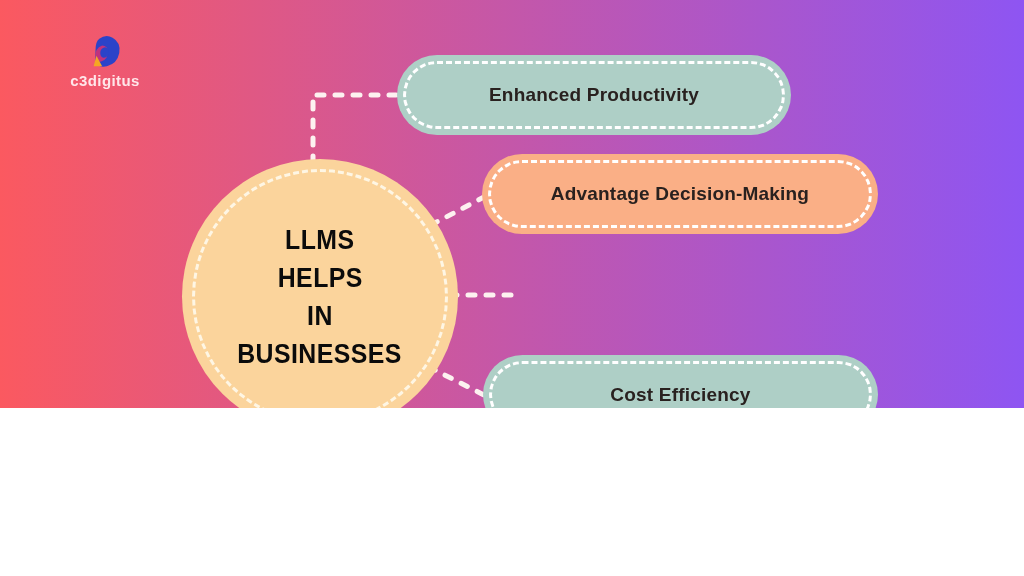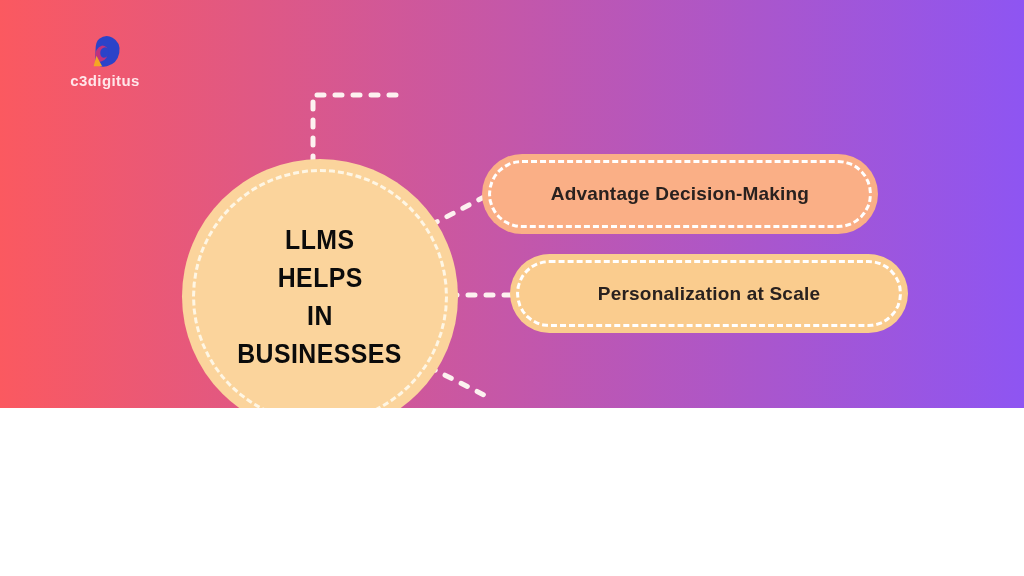--- a/index.html
+++ b/index.html
@@ -82,20 +82,23 @@
 
   <div class="circle" style="background: rgb(251, 212, 156);">
     <div class="circle-text">
       <div class="ln">LLMS</div>
       <div class="ln">HELPS</div>
       <div class="ln">IN</div>
       <div class="ln">BUSINESSES</div>
     </div>
   </div>
 
+  <div class="pill pill-1" style="background: rgb(174, 207, 198);">
+    <span>Enhanced Productivity</span>
+  </div>
   <div class="pill pill-2" style="background: rgb(250, 175, 134);">
     <span>Advantage Decision-Making</span>
   </div>
-  <div class="pill pill-3" style="background: rgb(250, 204, 142);">
-    <span>Personalization at Scale</span>
+  <div class="pill pill-4" style="background: rgb(174, 207, 198);">
+    <span>Cost Efficiency</span>
   </div>
 
 </div>
 
 </body></html>

